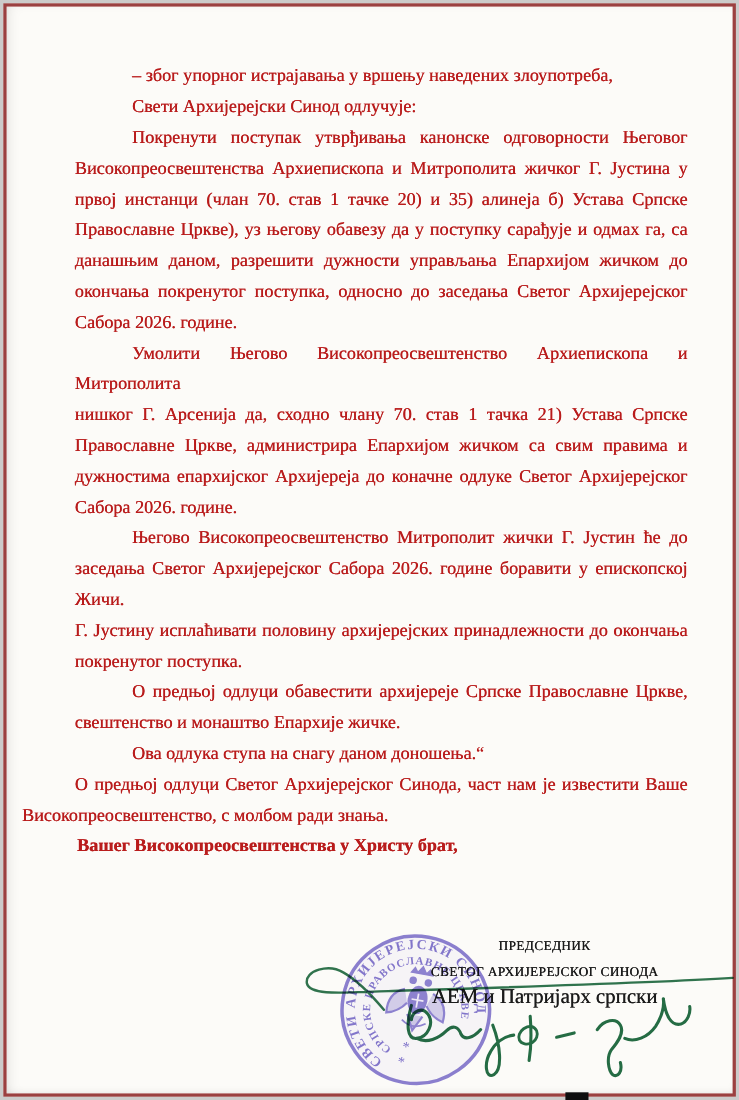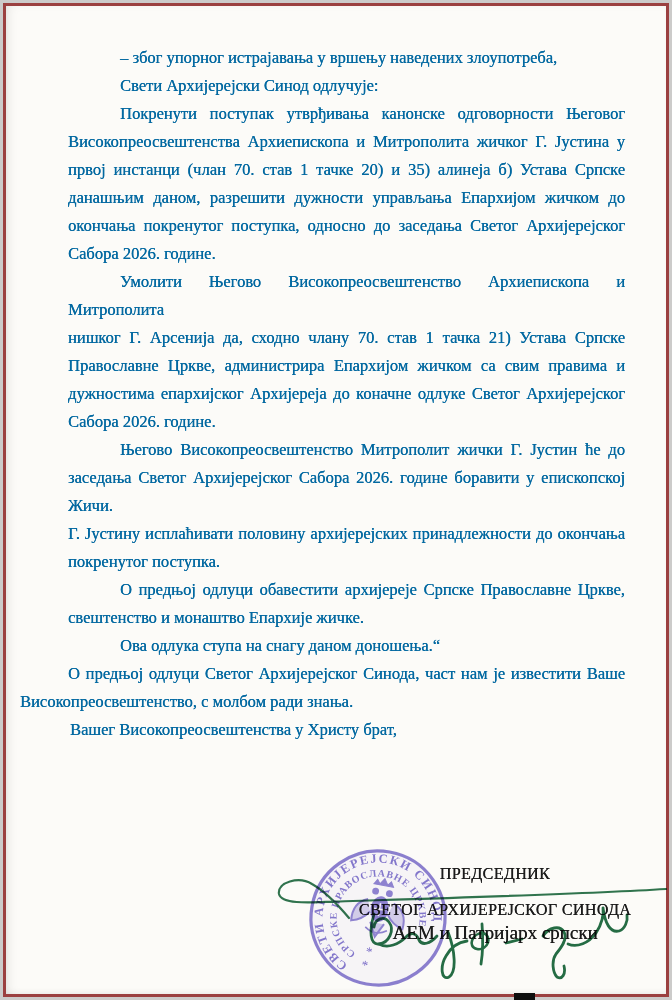--- a/index.html
+++ b/index.html
@@ -11,42 +11,42 @@
     position: relative;
   }
   .scan-frame {
     position: absolute; left: 3px; top: 3px; right: 3px; bottom: 3px;
     border: 3px solid #9b4040;
     background: #fcfbf8;
     box-shadow: inset 6px 0 14px -8px rgba(0,0,0,0.18), inset 0 -4px 10px -6px rgba(0,0,0,0.10);
   }
   .doc-text {
     position: absolute;
-    left: 62px; top: 38px; width: 557px;
+    left: 62px; top: 49px; width: 557px;
     font-size: 16.5px;
     line-height: 28px;
-    color: #0369a1;
+    color: #b91c1c;
     text-shadow: 0.25px 0 0 currentColor;
   }
   .para { margin: 0; }
   .line { text-align: justify; text-align-last: justify; }
   .line.first { text-indent: 52px; }
   .line.last { text-align-last: left; }
   .para.hang-left { margin-left: -48px; }
   .para.hang-left .line.first { text-indent: 48px; }
-  .para.flush .line.first { text-indent: 2px; }
+  .para.flush .line.first { text-indent: 2px; font-weight: bold; }
   .closing-block {
     position: absolute;
     left: 330px; top: 843px; width: 318px;
     text-align: center;
     color: #1b1b1b;
     line-height: 23px;
     text-shadow: 0.25px 0 0 currentColor;
   }
-  .closing-line-caps { font-size: 16px; letter-spacing: 0.4px; margin-top: 13px; }
+  .closing-line-caps { font-size: 12px; letter-spacing: 0.4px; }
   .closing-line-mixed { font-size: 19px; }
   .stamp-svg {
     position: absolute; left: 299px; top: 839px;
     width: 146px; height: 146px;
     mix-blend-mode: multiply;
     opacity: 0.92;
   }
   .signature-svg {
     position: absolute; left: 250px; top: 830px;
     width: 422px; height: 165px;
@@ -68,20 +68,21 @@
       <div class="para">
         <div class="line first last">– због упорног истрајавања у вршењу наведених злоупотреба,</div>
       </div>
       <div class="para">
         <div class="line first last">Свети Архијерејски Синод одлучује:</div>
       </div>
       <div class="para">
         <div class="line first">Покренути поступак утврђивања канонске одговорности Његовог</div>
         <div class="line">Високопреосвештенства Архиепископа и Митрополита жичког Г. Јустина у</div>
         <div class="line">првој инстанци (члан 70. став 1 тачке 20) и 35) алинеја б) Устава Српске</div>
+        <div class="line">Православне Цркве), уз његову обавезу да у поступку сарађује и одмах га, са</div>
         <div class="line">данашњим даном, разрешити дужности управљања Епархијом жичком до</div>
         <div class="line">окончања покренутог поступка, односно до заседања Светог Архијерејског</div>
         <div class="line last">Сабора 2026. године.</div>
       </div>
       <div class="para">
         <div class="line first">Умолити Његово Високопреосвештенство Архиепископа и Митрополита</div>
         <div class="line">нишког Г. Арсенија да, сходно члану 70. став 1 тачка 21) Устава Српске</div>
         <div class="line">Православне Цркве, администрира Епархијом жичком са свим правима и</div>
         <div class="line">дужностима епархијског Архијереја до коначне одлуке Светог Архијерејског</div>
         <div class="line last">Сабора 2026. године.</div>

